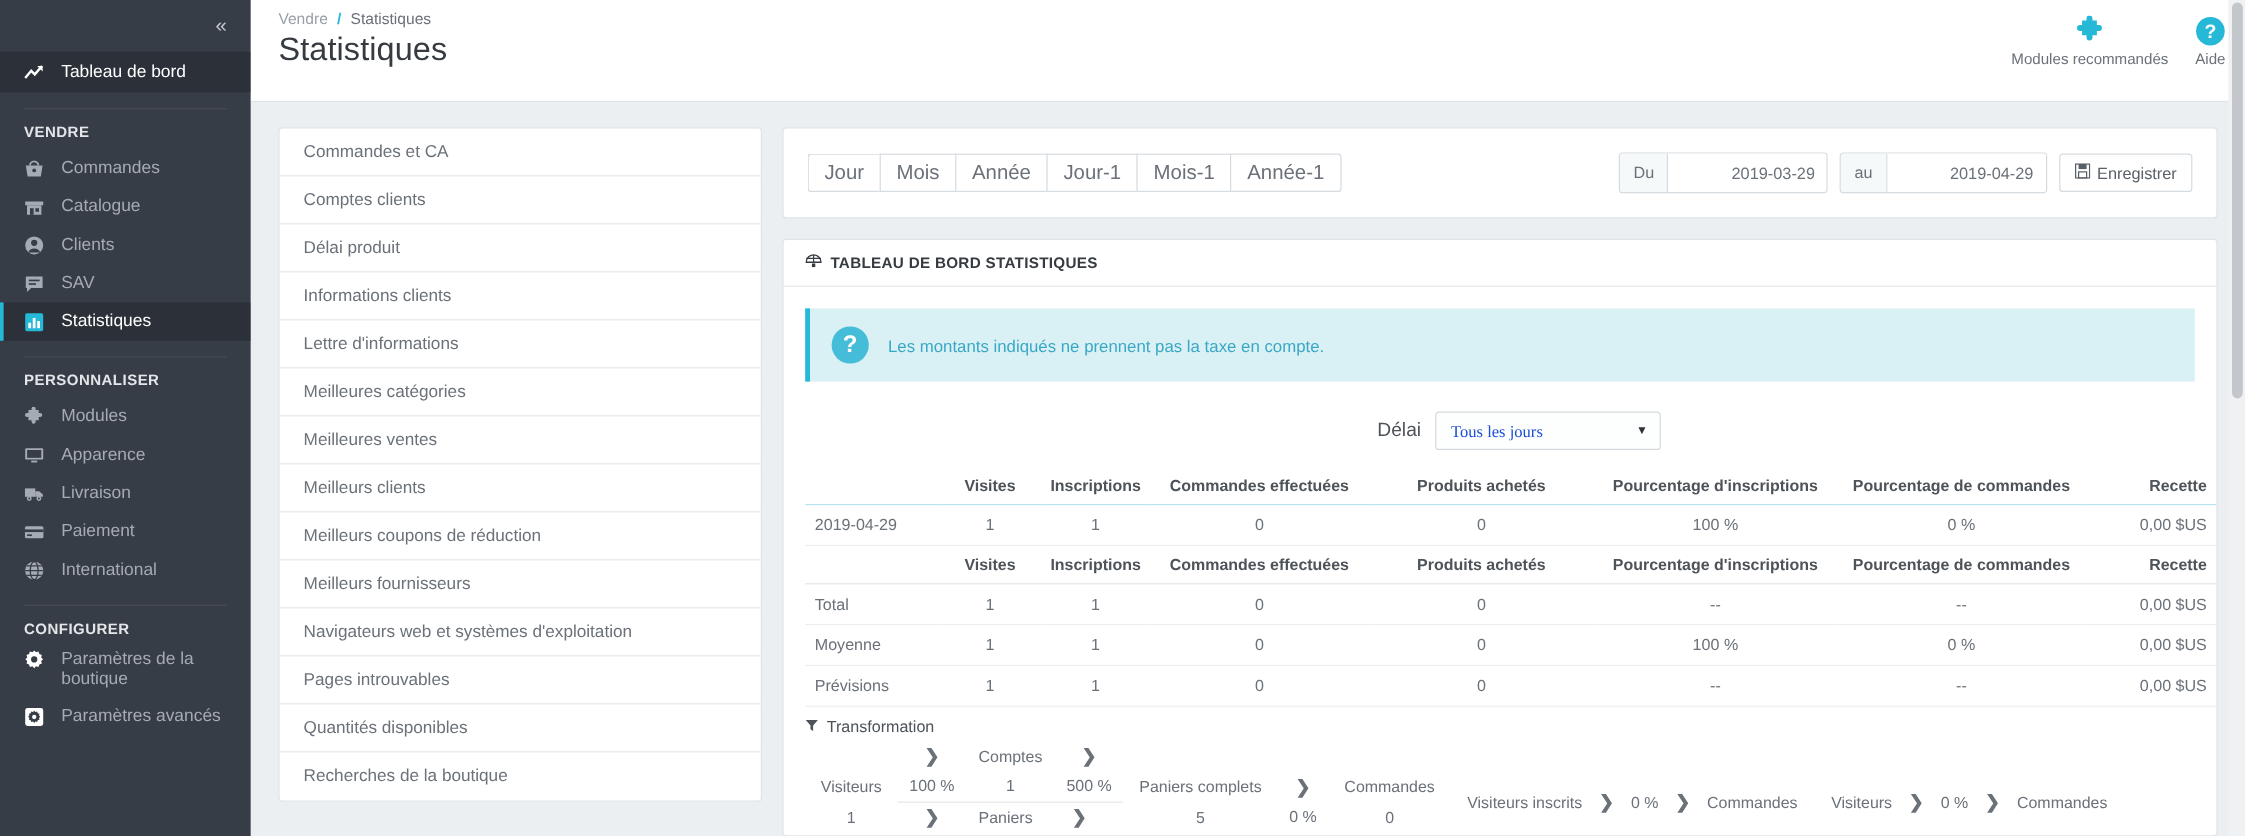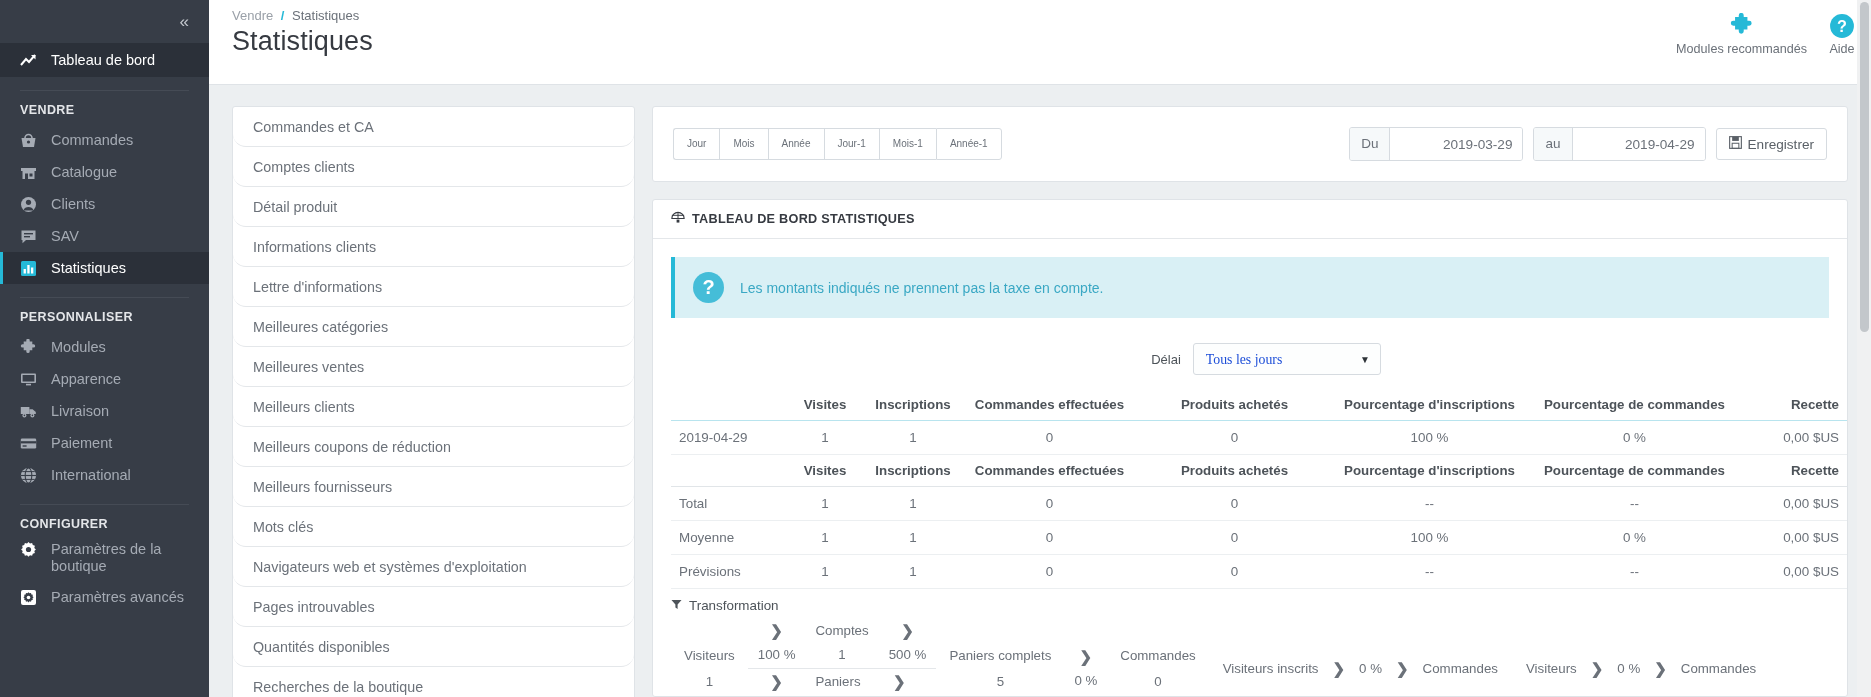--- a/index.html
+++ b/index.html
@@ -72,36 +72,36 @@
   
   #statlist {
     width: 403px; min-width: 403px;
     background: #ffffff;
     border: 1px solid #dfe3e7; border-radius: 3px;
     overflow: hidden; align-self: flex-start;
   }
   .stat-row {
     height: 40px; display: flex; align-items: center;
     padding-left: 20px; font-size: 14.3px; color: #6b7179;
-    border-bottom: 1px solid #e4e7ea; cursor: pointer; white-space: nowrap; border-radius: 13px;
+    border-bottom: 1px solid #e4e7ea; cursor: pointer; white-space: nowrap;
   }
   .stat-row:last-child { border-bottom: none; }
 
   
   #rightcol { flex: 1; min-width: 0; display: flex; flex-direction: column; gap: 17px; }
 
   .card { background: #ffffff; border: 1px solid #dfe3e7; border-radius: 3px; }
 
   #filterbar { padding: 20px 20px; display: flex; align-items: center; }
   .btn-group { display: inline-flex; }
   .btn-group .b {
     border: 1px solid #d6dbe0; border-right: none;
     background: #fff; color: #6b7179;
     padding: 0 13px; height: 32px; line-height: 30px;
-    font-size: 10px; cursor: pointer;
+    font-size: 17px; cursor: pointer;
   }
   .btn-group .b:first-child { border-radius: 3px 0 0 3px; }
   .btn-group .b:last-child { border-right: 1px solid #d6dbe0; border-radius: 0 3px 3px 0; }
 
   .daterange { margin-left: auto; display: flex; align-items: center; gap: 10px; }
   .input-group { display: inline-flex; border: 1px solid #d6dbe0; border-radius: 3px; overflow: hidden; }
   .input-group .addon {
     background: #f6f9fa; color: #6b7179; font-size: 13.5px;
     padding: 0 11px; height: 32px; line-height: 31px; border-right: 1px solid #d6dbe0;
   }
@@ -130,21 +130,21 @@
     display: flex; align-items: center; gap: 16px;
     padding: 15px 18px; color: #3aa8c4; font-size: 14px;
   }
   .alert-info .qi {
     width: 31px; height: 31px; border-radius: 50%; background: #45bdd8;
     color: #fff; font-size: 20px; font-weight: bold;
     display: flex; align-items: center; justify-content: center; flex: 0 0 31px;
   }
 
   .delai-row { display: flex; align-items: center; justify-content: center; gap: 12px; margin: 25px 0 14px 0; }
-  .delai-label { font-size: 13px; color: #4d5359; margin-left: 32px; }
+  .delai-label { font-size: 16px; color: #4d5359; margin-left: 32px; }
   .select-wrap { position: relative; }
   .select-wrap select {
     -webkit-appearance: none; appearance: none;
     border: 1px solid #d6dbe0; border-radius: 3px; background: #fdfefe;
     height: 32px; width: 188px; padding: 0 28px 0 12px;
     font-size: 13.8px; color: #1d4ed8;
     font-family: Liberation Serif, serif; outline: none;
   }
   .select-wrap .caret {
     position: absolute; right: 11px; top: 50%; transform: translateY(-50%);
@@ -377,29 +377,28 @@
           <div class="cap">Aide</div>
         </div>
       </div>
     </div>
 
     <div id="content">
 
       <div id="statlist">
         <div class="stat-row">Commandes et CA</div>
         <div class="stat-row">Comptes clients</div>
-        <div class="stat-row">Détail produit</div>
+        <div class="stat-row">Délai produit</div>
         <div class="stat-row">Informations clients</div>
         <div class="stat-row">Lettre d'informations</div>
         <div class="stat-row">Meilleures catégories</div>
         <div class="stat-row">Meilleures ventes</div>
         <div class="stat-row">Meilleurs clients</div>
         <div class="stat-row">Meilleurs coupons de réduction</div>
         <div class="stat-row">Meilleurs fournisseurs</div>
-        <div class="stat-row">Mots clés</div>
         <div class="stat-row">Navigateurs web et systèmes d'exploitation</div>
         <div class="stat-row">Pages introuvables</div>
         <div class="stat-row">Quantités disponibles</div>
         <div class="stat-row">Recherches de la boutique</div>
       </div>
 
       <div id="rightcol">
 
         <div class="card" id="filterbar">
           <div class="btn-group">

